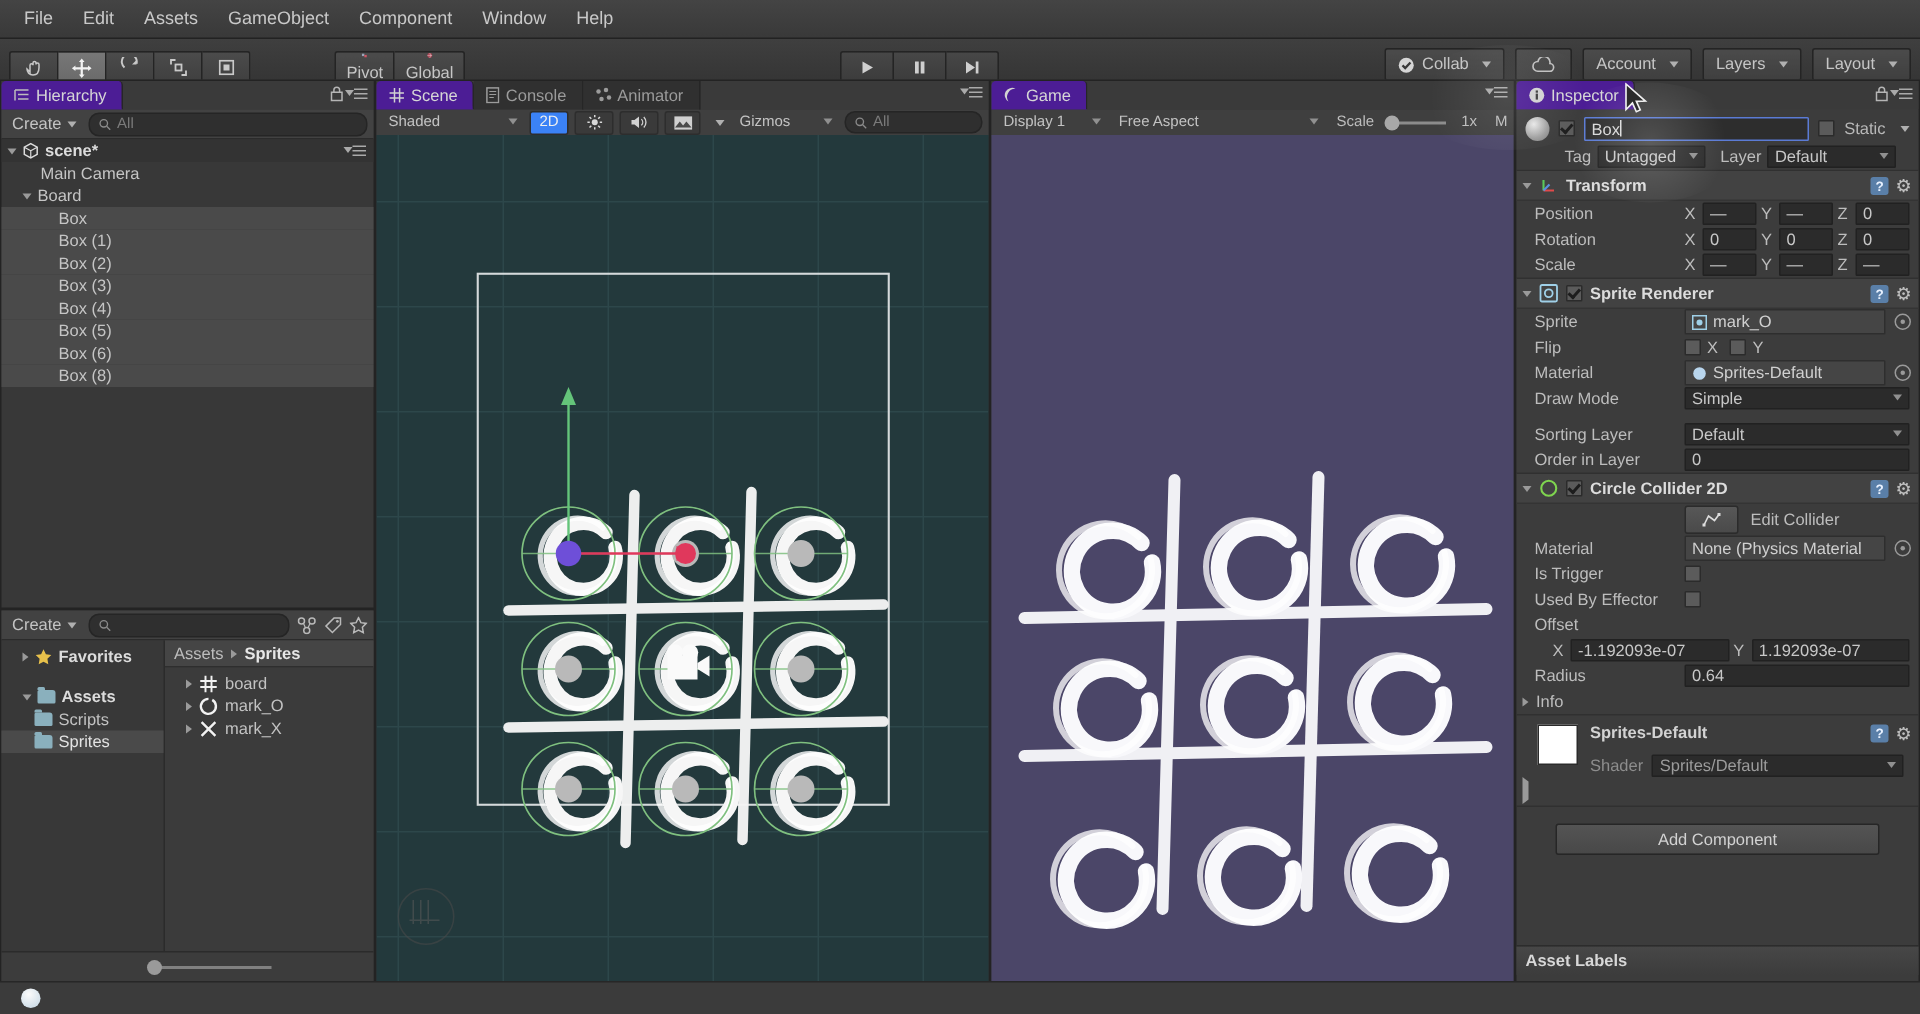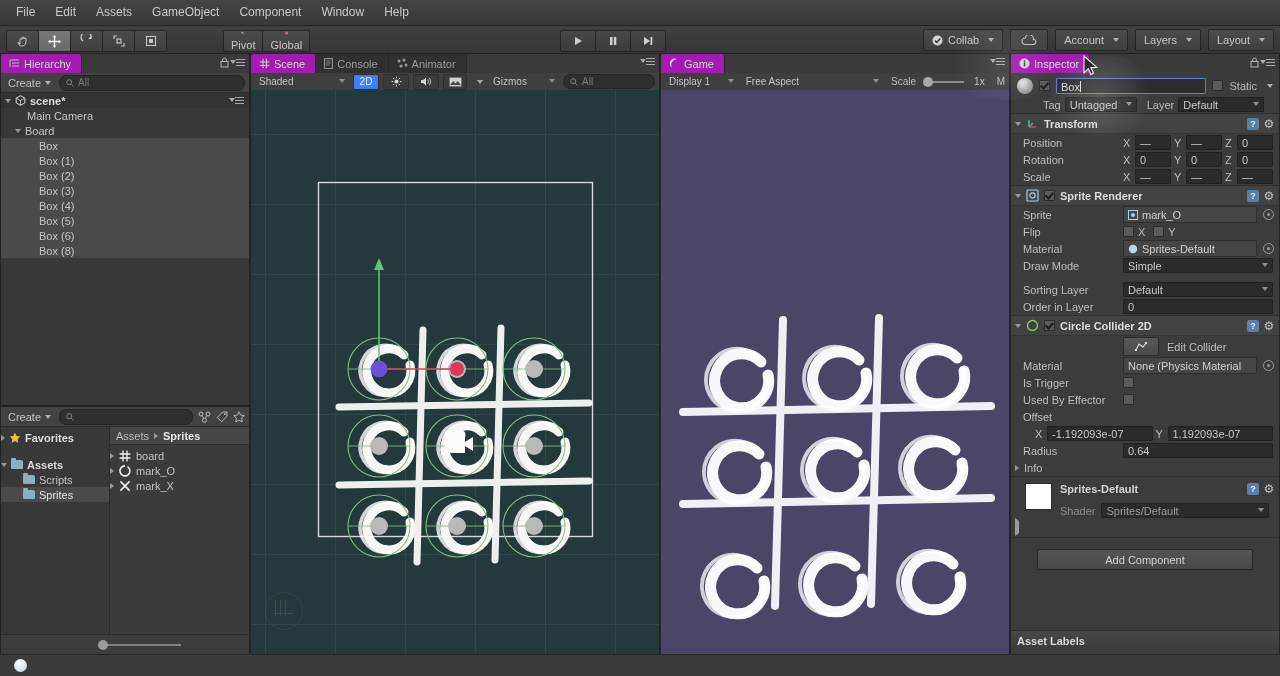--- a/index.html
+++ b/index.html
@@ -2,21 +2,21 @@
 <html><head>
 <meta charset="utf-8">
 <style>
   html,body{margin:0;padding:0;background:#2d2d2d;}
   body{width:1280px;height:676px;overflow:hidden;
        font-family:"Liberation Sans",sans-serif;font-size:11px;color:#b8b8b8;
        -webkit-font-smoothing:antialiased;}
   #app{position:relative;width:1280px;height:676px;background:#383838;}
 
   
-  .row{display:flex;align-items:center;}
+  .row{display:flex;align-items:flex-end;}
   .sep{flex:1;}
   .caret{width:0;height:0;border-left:3px solid transparent;border-right:3px solid transparent;
          border-top:4px solid #b0b0b0;margin-left:4px;}
   .tri{width:0;height:0;border-left:4px solid #9a9a9a;border-top:3px solid transparent;
        border-bottom:3px solid transparent;}
   .tri.down{border-left:3px solid transparent;border-right:3px solid transparent;
             border-top:4px solid #9a9a9a;border-bottom:0;}
   .field{background:#2b2b2b;border:1px solid #212121;border-radius:1px;color:#c8c8c8;
          height:15px;line-height:15px;padding:0 4px;box-sizing:border-box;overflow:hidden;
          white-space:nowrap;}
@@ -54,21 +54,21 @@
   .playgrp .pb:last-child{border-radius:0 2px 2px 0;}
   .rbtn{height:20px;background:linear-gradient(#4b4b4b,#3f3f3f);border:1px solid #242424;
         border-radius:2px;display:flex;align-items:center;padding:0 8px;gap:5px;color:#c6c6c6;
         margin-left:7px;}
 
   
   .panel{position:absolute;background:#383838;border:1px solid #232323;box-sizing:border-box;}
   .ptab-strip{height:19px;background:#3a3a3a;position:relative;display:flex;align-items:flex-end;}
   .ptab{height:19px;display:flex;align-items:center;gap:4px;padding:0 10px 0 8px;font-size:11px;
         color:#9b9b9b;background:#303030;border-right:1px solid #262626;}
-  .ptab.active{background:#a21caf;color:#d6d6d6;border-radius:3px 3px 0 0;}
+  .ptab.active{background:#4c1d95;color:#d6d6d6;border-radius:3px 3px 0 0;}
   .ptab-icons{position:absolute;right:4px;top:3px;display:flex;align-items:center;gap:5px;}
   .hamb{width:11px;height:9px;position:relative;}
   .hamb i{position:absolute;left:2px;right:0;height:1px;background:#aaa;}
   .hamb i:nth-child(1){top:1px}.hamb i:nth-child(2){top:4px}.hamb i:nth-child(3){top:7px}
   .hamb:before{content:"";position:absolute;left:-4px;top:2px;width:0;height:0;
      border-left:3px solid transparent;border-right:3px solid transparent;border-top:4px solid #aaa;}
 
   
   #hierarchy{left:0;top:53px;width:250px;height:353px;background:#383838;}
   .h-toolbar{height:19px;background:#424242;border-bottom:1px solid #2b2b2b;display:flex;
@@ -83,21 +83,21 @@
 
   
   #project{left:0;top:406px;width:250px;height:249px;}
   .pj-toolbar{height:19px;background:#424242;border-bottom:1px solid #2b2b2b;display:flex;
               align-items:center;padding:0 4px;gap:5px;}
   .pj-body{display:flex;height:207px;}
   .pj-left{width:108px;background:#383838;border-right:1px solid #2b2b2b;padding-top:3px;}
   .pj-right{flex:1;background:#3b3b3b;}
   .pj-crumb{height:17px;background:#454545;display:flex;align-items:center;gap:5px;
             padding-left:6px;color:#bdbdbd;font-size:11px;border-bottom:1px solid #2e2e2e;}
-  .pj-item{height:15px;display:flex;align-items:center;gap:4px;color:#c2c2c2;font-size:11px;padding-left:0;}
+  .pj-item{height:15px;display:flex;align-items:center;gap:4px;color:#c2c2c2;font-size:11px;padding-left:14px;}
   .pj-item.sel{background:#4a4a4a;}
   .folder{width:12px;height:9px;background:#8ab0bd;border-radius:1px 2px 1px 1px;position:relative;}
   .folder:before{content:"";position:absolute;top:-2px;left:0;width:5px;height:2px;background:#8ab0bd;border-radius:1px 1px 0 0;}
   .pj-zoom{height:19px;background:#3c3c3c;border-top:1px solid #2b2b2b;display:flex;align-items:center;
            justify-content:flex-end;padding-right:8px;}
 
   
   #scene{left:250px;top:53px;width:410px;height:602px;}
   #game{left:660px;top:53px;width:350px;height:602px;}
   .view-toolbar{height:17px;background:#3f3f3f;border-bottom:1px solid #2a2a2a;display:flex;

